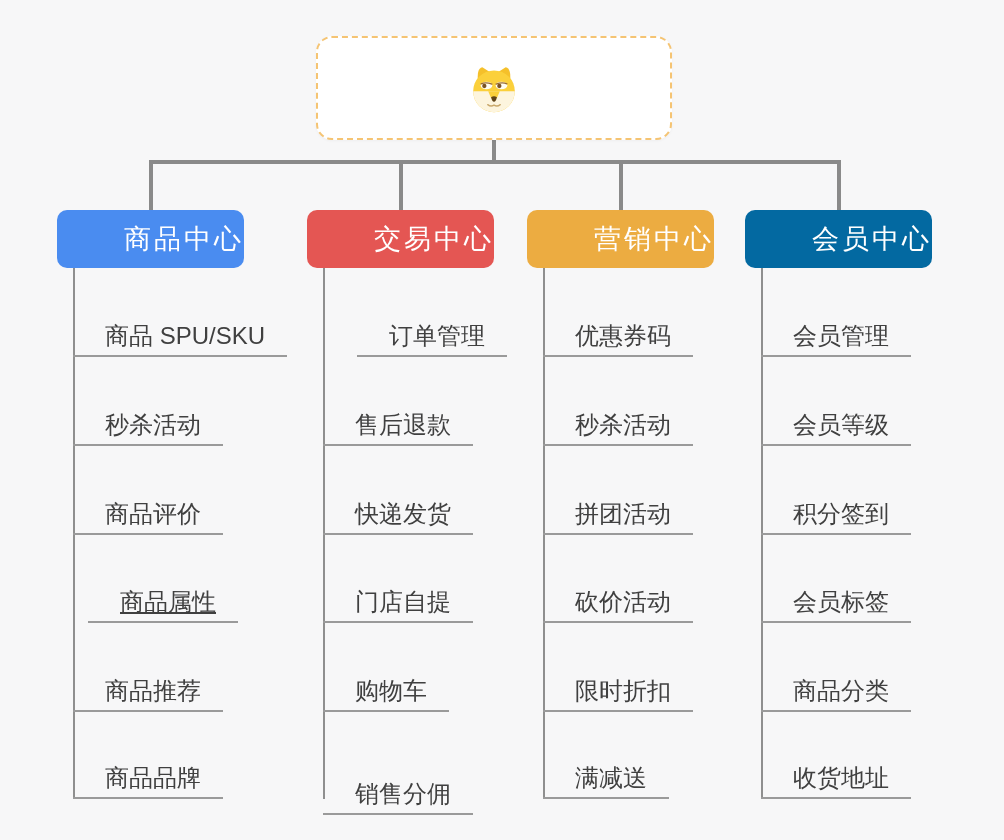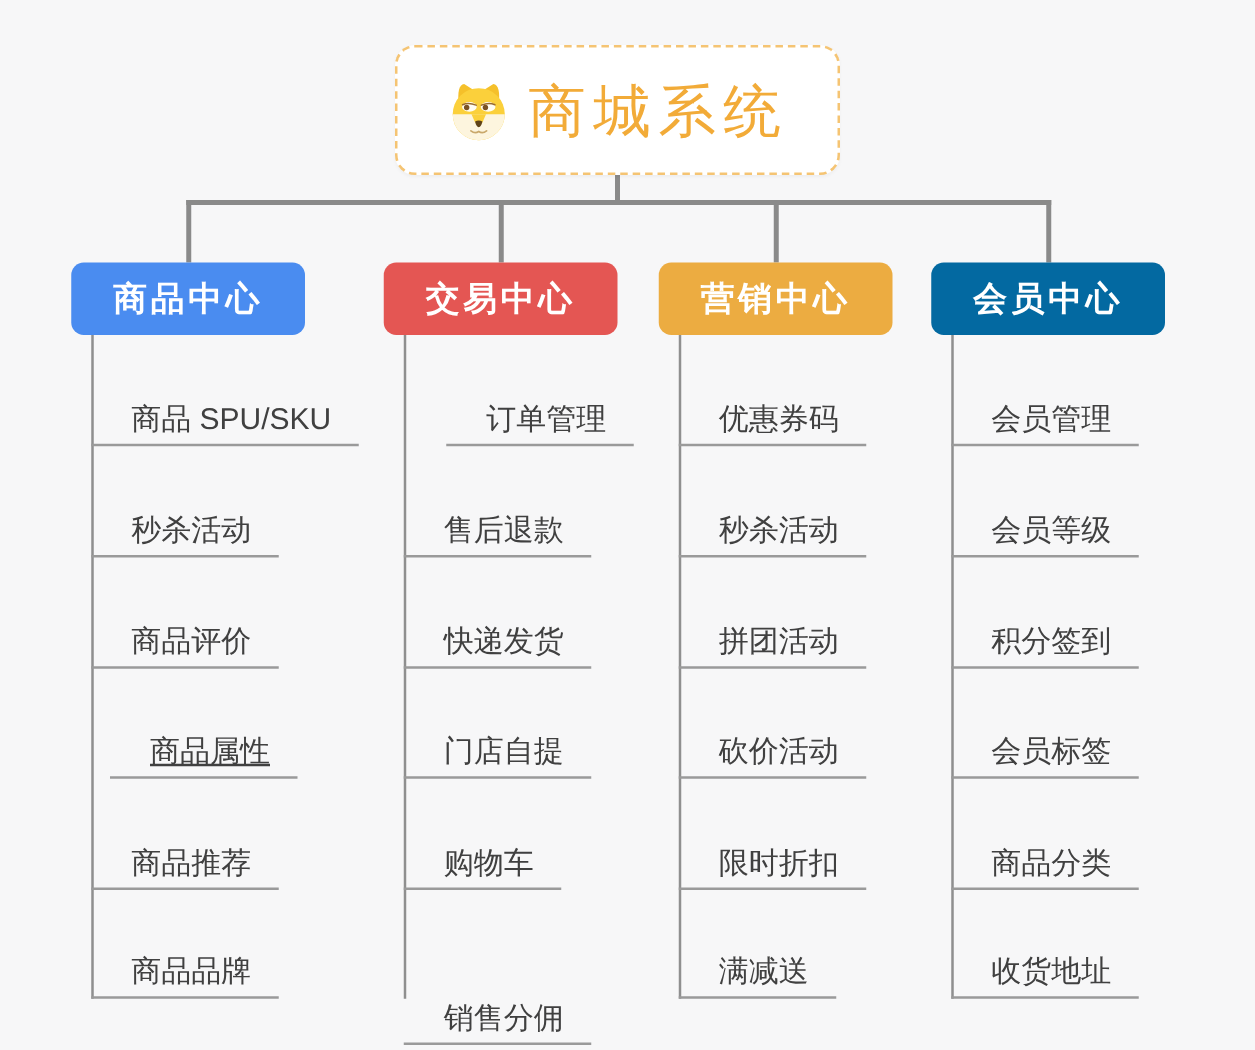--- a/index.html
+++ b/index.html
@@ -45,25 +45,25 @@
     display:inline-block;
     flex:0 0 auto;
   }
   .branch-box{
     position:absolute;
     width:187px; height:58px;
     top:210px;
     border-radius:10px;
     display:flex;
     align-items:center;
-    justify-content:center;
+    justify-content:flex-end;
     color:#ffffff;
     font-size:27px;
     letter-spacing:3px;
-    font-weight:700;
+    font-weight:400;
     white-space:nowrap;
   }
   .vline{
     position:absolute;
     width:2px;
     top:268px;
     height:531px;
     background:#8f8f8f;
   }
   .node-item{
@@ -103,21 +103,20 @@
         <ellipse cx="21" cy="27" rx="7" ry="4.6" fill="#fffdf2"></ellipse>
         <ellipse cx="39" cy="27" rx="7" ry="4.6" fill="#fffdf2"></ellipse>
         <circle cx="18.4" cy="27.6" r="2.6" fill="#7a5224"></circle>
         <circle cx="36.4" cy="27.6" r="2.6" fill="#7a5224"></circle>
         <path d="M14.5 25 Q20 22.3 27.5 25.3" stroke="#9a6c30" stroke-width="1.5" fill="none" stroke-linecap="round"></path>
         <path d="M32.5 25.3 Q40 22.3 45.5 25" stroke="#9a6c30" stroke-width="1.5" fill="none" stroke-linecap="round"></path>
         <path d="M26.5 41 Q30 39 33.5 41 Q32.5 46 30 46.5 Q27.5 46 26.5 41 Z" fill="#5f4317"></path>
         <path d="M22.5 50 Q26.3 53 30 50.6 Q33.7 53 37.5 50" stroke="#c9a86b" stroke-width="1.7" fill="none" stroke-linecap="round"></path>
       </svg>
     </span>
-    <span class="root-title">商城系统</span>
   </div>
 
   <div id="branches">
       <div class="branch-box" style="left: 57px; background: rgb(74, 140, 240);">
         <span>商品中心</span>
       </div>
       <div class="vline" style="left: 73px;"></div>
       <div class="node-item" style="left: 73px; top: 321px;">商品 SPU/SKU</div>
       <div class="node-item" style="left: 73px; top: 410px;">秒杀活动</div>
       <div class="node-item" style="left: 73px; top: 499px;">商品评价</div>
@@ -126,21 +125,21 @@
       <div class="node-item" style="left: 73px; top: 763px;">商品品牌</div>
       <div class="branch-box" style="left: 307px; background: rgb(228, 86, 83);">
         <span>交易中心</span>
       </div>
       <div class="vline" style="left: 323px;"></div>
       <div class="node-item" style="left: 313px; top: 321px; margin-left: 44px;">订单管理</div>
       <div class="node-item" style="left: 323px; top: 410px;">售后退款</div>
       <div class="node-item" style="left: 323px; top: 499px;">快递发货</div>
       <div class="node-item" style="left: 323px; top: 587px;">门店自提</div>
       <div class="node-item" style="left: 323px; top: 676px;">购物车</div>
-      <div class="node-item" style="left: 323px; top: 800px;">销售分佣</div>
+      <div class="node-item" style="left: 323px; top: 779px;">销售分佣</div>
       <div class="branch-box" style="left: 527px; background: rgb(236, 172, 65);">
         <span>营销中心</span>
       </div>
       <div class="vline" style="left: 543px;"></div>
       <div class="node-item" style="left: 543px; top: 321px;">优惠券码</div>
       <div class="node-item" style="left: 543px; top: 410px;">秒杀活动</div>
       <div class="node-item" style="left: 543px; top: 499px;">拼团活动</div>
       <div class="node-item" style="left: 543px; top: 587px;">砍价活动</div>
       <div class="node-item" style="left: 543px; top: 676px;">限时折扣</div>
       <div class="node-item" style="left: 543px; top: 763px;">满减送</div>

